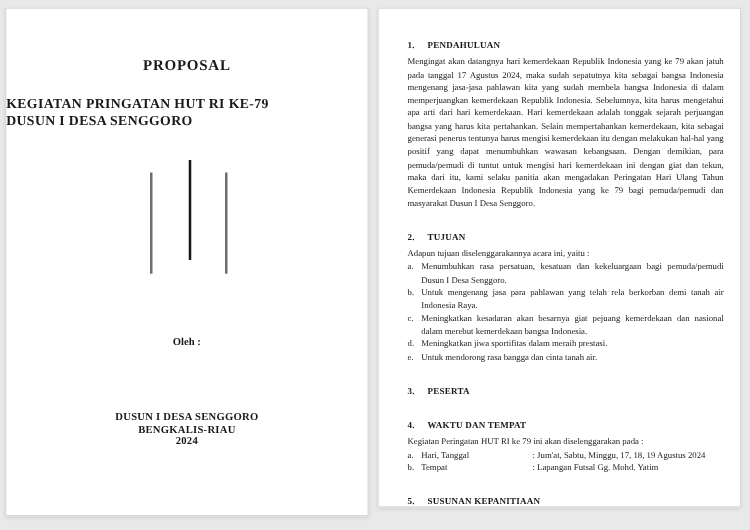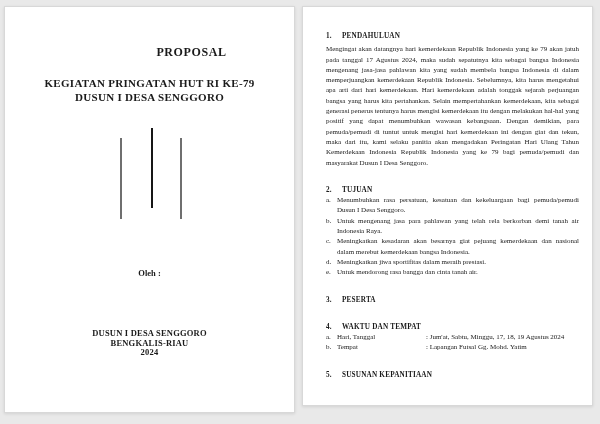--- a/index.html
+++ b/index.html
@@ -14,24 +14,24 @@
     border:1px solid #d8d8d8;
     box-shadow:0 1px 3px rgba(0,0,0,0.10);
     box-sizing:border-box;
   }
   #cover-page{left:4px;top:6px;width:291px;height:407px;}
   #content-page{left:302px;top:6px;width:291px;height:400px;}
 
   
   .cover-title{
     position:absolute;top:38px;left:0;width:100%;text-align:center;
-    font-weight:bold;font-size:12px;letter-spacing:0.6px;padding-left:42px;
+    font-weight:bold;font-size:12px;letter-spacing:0.6px;
   }
   .cover-subtitle{
-    position:absolute;top:69px;left:0;width:100%;text-align:center;
+    position:absolute;top:69px;left:0;width:100%;
     font-weight:bold;font-size:11px;line-height:14px;letter-spacing:0.3px;
   }
   .vline{position:absolute;width:2px;}
   .vline-left{left:115px;top:131px;height:81px;background:#6f6f6f;}
   .vline-mid{left:146px;top:121px;height:80px;background:#161616;}
   .vline-right{left:175px;top:131px;height:81px;background:#6f6f6f;}
   .oleh-label{
     position:absolute;top:261px;left:0;width:100%;text-align:center;
     font-weight:bold;font-size:8.5px;
   }
@@ -91,20 +91,21 @@
         <span>PENDAHULUAN</span>
       </div>
       <div class="sec-body">Mengingat akan datangnya hari kemerdekaan Republik Indonesia yang ke 79 akan jatuh pada tanggal 17 Agustus 2024, maka sudah sepatutnya kita sebagai bangsa Indonesia mengenang jasa-jasa pahlawan kita yang sudah membela bangsa Indonesia di dalam memperjuangkan kemerdekaan Republik Indonesia. Sebelumnya, kita harus mengetahui apa arti dari hari kemerdekaan. Hari kemerdekaan adalah tonggak sejarah perjuangan bangsa yang harus kita pertahankan. Selain mempertahankan kemerdekaan, kita sebagai generasi penerus tentunya harus mengisi kemerdekaan itu dengan melakukan hal-hal yang positif yang dapat menumbuhkan wawasan kebangsaan. Dengan demikian, para pemuda/pemudi di tuntut untuk mengisi hari kemerdekaan ini dengan giat dan tekun, maka dari itu, kami selaku panitia akan mengadakan Peringatan Hari Ulang Tahun Kemerdekaan Indonesia Republik Indonesia yang ke 79 bagi pemuda/pemudi dan masyarakat Dusun I Desa Senggoro.</div>
     </div>
 
     <div class="sec">
       <div class="sec-head">
         <span class="sec-num">2.</span>
         <span>TUJUAN</span>
       </div>
+      <div class="sec-body">Adapun tujuan diselenggarakannya acara ini, yaitu :</div>
       <div class="list-item">
         <span class="li-letter">a.</span>
         <span class="li-text">Menumbuhkan rasa persatuan, kesatuan dan kekeluargaan bagi pemuda/pemudi Dusun I Desa Senggoro.</span>
       </div>
       <div class="list-item">
         <span class="li-letter">b.</span>
         <span class="li-text">Untuk mengenang jasa para pahlawan yang telah rela berkorban demi tanah air Indonesia Raya.</span>
       </div>
       <div class="list-item">
         <span class="li-letter">c.</span>
@@ -125,20 +126,21 @@
         <span class="sec-num">3.</span>
         <span>PESERTA</span>
       </div>
     </div>
 
     <div class="sec">
       <div class="sec-head">
         <span class="sec-num">4.</span>
         <span>WAKTU DAN TEMPAT</span>
       </div>
+      <div class="sec-body">Kegiatan Peringatan HUT RI ke 79 ini akan diselenggarakan pada :</div>
       <div class="detail-row">
         <span class="dt-letter">a.</span>
         <span class="dt-label">Hari, Tanggal</span>
         <span class="dt-value">: Jum'at, Sabtu, Minggu, 17, 18, 19 Agustus 2024</span>
       </div>
       <div class="detail-row">
         <span class="dt-letter">b.</span>
         <span class="dt-label">Tempat</span>
         <span class="dt-value">: Lapangan Futsal Gg. Mohd. Yatim</span>
       </div>

